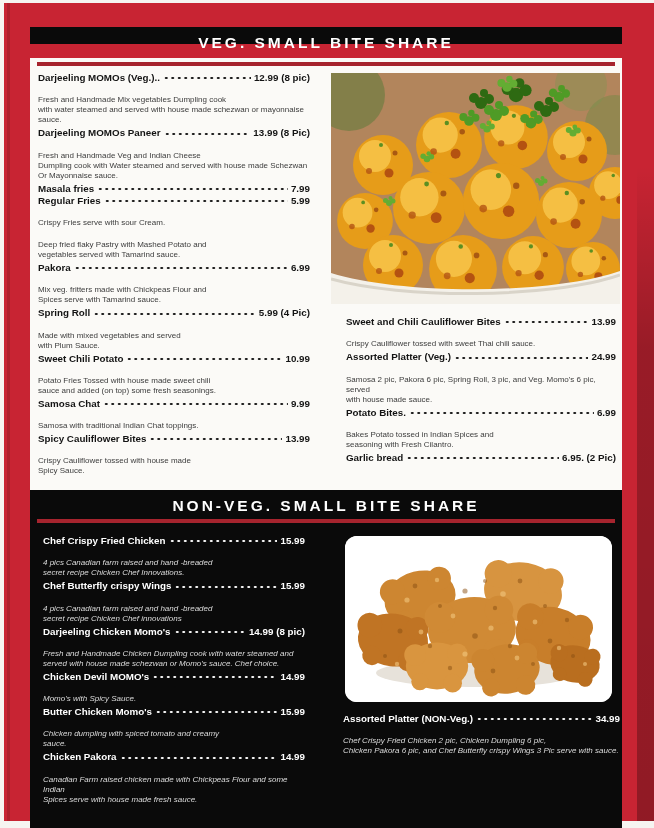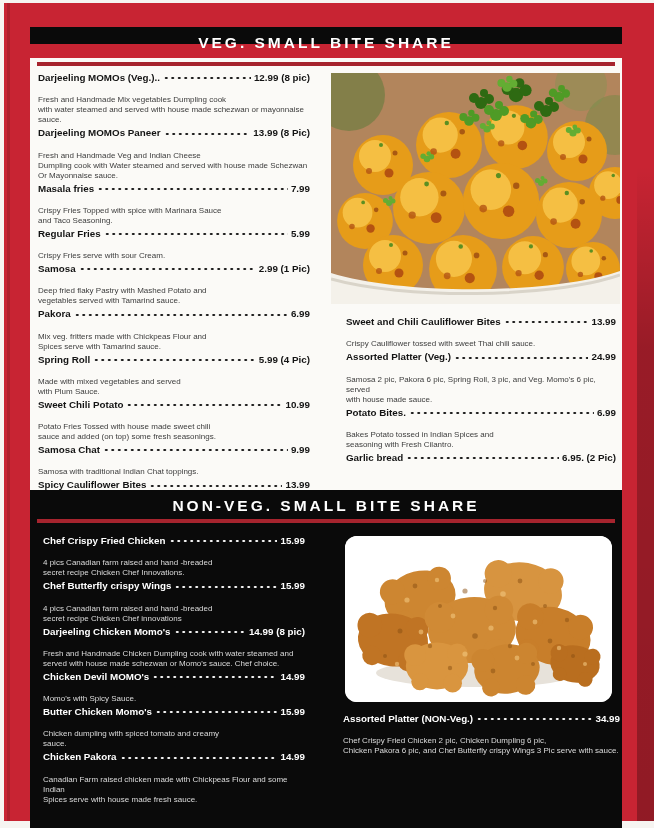--- a/index.html
+++ b/index.html
@@ -26,21 +26,21 @@
   .col-nv-left{left:13px;top:44px;width:262px;}
   .col-nv-right{left:313px;top:222px;width:277px;}
   .mi{margin:0;}
   .row{display:flex;align-items:flex-end;font-weight:bold;font-size:9.8px;line-height:1.15;margin-top:1px;}
   .nm{white-space:nowrap;}
   .pr{white-space:nowrap;}
   .lead{flex:1 1 auto;margin:0 3px 1px 3px;height:8px;
     background-image:radial-gradient(circle,currentColor 1px,rgba(0,0,0,0) 1.3px);
     background-size:6.5px 8px;background-repeat:repeat-x;background-position:left bottom;}
   .ds{font-size:8px;line-height:1.25;color:#3c3c3c;white-space:pre-line;margin-top:12px;margin-bottom:2px;}
-  .panel-nv .ds{color:#dcdcdc;}
+  .panel-nv .ds{color:#dcdcdc;font-style:italic;}
   .photo{position:absolute;overflow:hidden;}
   .photo svg{display:block;width:100%;height:100%;}
   .photo-veg{left:301px;top:15px;width:289px;height:231px;}
   .photo-nv{left:315px;top:46px;width:267px;height:166px;border-radius:12px;background:#ffffff;}
 </style>
 </head>
 <body>
 
 <div class="screen">
   <div class="red-bg">
@@ -74,37 +74,30 @@
           <div class="ds">Fresh and Handmade Veg and Indian Cheese
 Dumpling cook with Water steamed and served with house made Schezwan
 Or Mayonnaise sauce.</div>
         </div>
         <div class="mi">
           <div class="row">
             <span class="nm">Masala fries</span>
             <span class="lead"></span>
             <span class="pr">7.99</span>
           </div>
-          <div class="ds">Crispy Fries Topped with spice with Marinara Sauce
-and Taco Seasoning.</div>
         </div>
         <div class="mi">
           <div class="row">
             <span class="nm">Regular Fries</span>
             <span class="lead"></span>
             <span class="pr">5.99</span>
           </div>
           <div class="ds">Crispy Fries serve with sour Cream.</div>
         </div>
         <div class="mi">
-          <div class="row">
-            <span class="nm">Samosa</span>
-            <span class="lead"></span>
-            <span class="pr">2.99 (1 Pic)</span>
-          </div>
           <div class="ds">Deep fried flaky Pastry with Mashed Potato and
 vegetables served with Tamarind sauce.</div>
         </div>
         <div class="mi">
           <div class="row">
             <span class="nm">Pakora</span>
             <span class="lead"></span>
             <span class="pr">6.99</span>
           </div>
           <div class="ds">Mix veg. fritters made with Chickpeas Flour and

